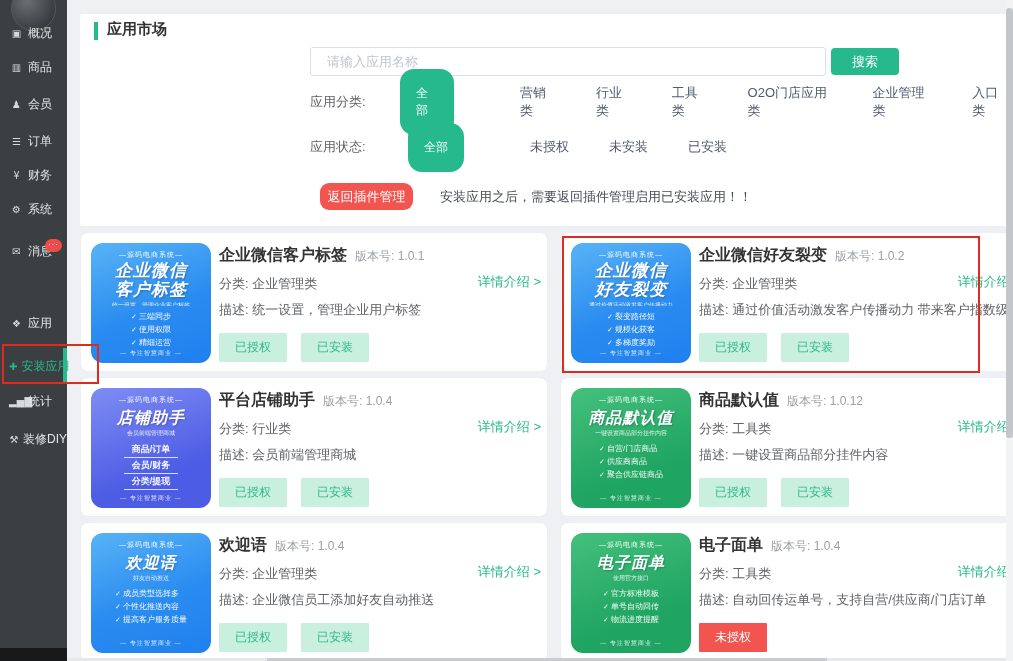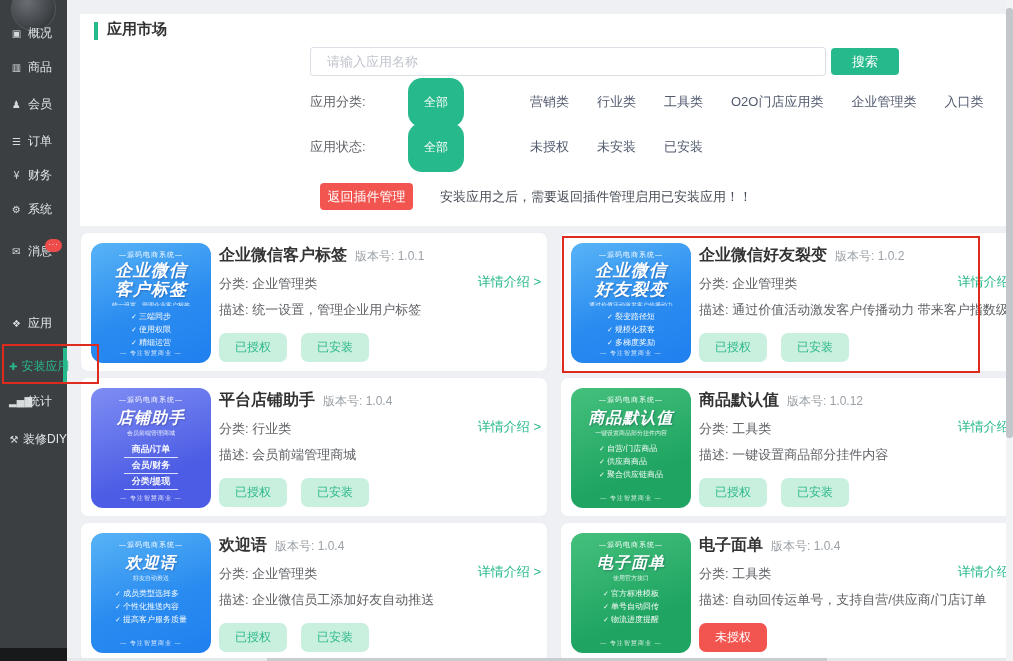--- a/index.html
+++ b/index.html
@@ -26,24 +26,24 @@
                  border-left:4px solid #26b98b; padding-left:9px; line-height:18px;font-family:Liberation Mono, monospace; }
   .search-input { position:absolute; left:230px; top:33px; width:516px; height:29px; border:1px solid #dcdfe6;
                   border-radius:3px; padding:0 16px; font-size:13px; color:#333; outline:none; }
   .search-input::placeholder { color:#c0c4cc; }
   .btn-search { position:absolute; left:751px; top:34px; width:68px; height:27px; background:#26b98b; color:#fff;
                 border:none; border-radius:4px; font-size:13px; cursor:pointer; }
   .filter-row { position:absolute; left:230px; display:flex; align-items:center; height:26px; }
   .filter-row.cat { top:75px;align-items:center; } .filter-row.stat { top:120px; }
   .f-label { width:98px; font-size:13px; color:#606266; }
   .pill { background:#26b98b; color:#fff; font-size:12px; padding:16px 16px; border-radius:14px; cursor:pointer; }
-  .f-opt { font-size:13px; color:#515a6e; margin-left:28px; cursor:pointer; }
+  .f-opt { font-size:13px; color:#515a6e; margin-left:40px; cursor:pointer; }
   .f-opt.first { margin-left:66px; }
   .btn-back { position:absolute; left:240px; top:169px; width:93px; height:27px; background:#f2554f; color:#fff;
-              border:none; border-radius:4px; font-size:13px; cursor:pointer; }
+              border:none; border-radius:9px; font-size:13px; cursor:pointer; }
   .notice-text { position:absolute; left:360px; top:169px; line-height:27px; font-size:13px; color:#464c55; }
 
   
   .cards { position:absolute; left:80px; top:232px; width:948px; height:429px; }
   .card { position:absolute; width:468px; height:140px; background:#fff; border:1px solid #ebeef2;
           border-radius:8px; }
   .c-r0 { top:0; } .c-r1 { top:145px; } .c-r2 { top:290px; }
   .c-l { left:0; } .c-rt { left:480px; }
   .thumb { position:absolute; left:10px; top:10px; width:120px; height:120px; border-radius:12px; color:#fff;
            display:flex; flex-direction:column; align-items:center; padding-top:6px; overflow:hidden; }
@@ -61,21 +61,21 @@
   .thumb.rows .t-bullet { font-size:9px; font-weight:bold; line-height:15px; padding:0 8px;
                           border-bottom:1px solid rgba(255,255,255,.85); }
   .thumb.rows .t-bullet::before { content:""; }
   .t-footer { margin-top:auto; margin-bottom:5px; font-size:6px; opacity:.85; letter-spacing:1px; }
   .c-title { position:absolute; left:138px; top:12px; font-size:16px; color:#333; font-weight:600; }
   .c-ver { font-size:12px; color:#9aa0a6; font-weight:normal; margin-left:8px; }
   .c-meta { position:absolute; left:138px; top:42px; font-size:13px; color:#606266; }
   .c-desc { position:absolute; left:138px; top:68px; font-size:13px; color:#606266; width:320px; white-space:nowrap; }
   .c-link { position:absolute; right:6px; top:40px; font-size:13px; color:#26b98b; cursor:pointer; white-space:nowrap; }
   .c-badges { position:absolute; left:138px; top:100px; display:flex; gap:14px; }
-  .badge { font-size:12px; padding:6px 16px; border-radius:7px; background:#c9efdf; color:#2eb98a; }
+  .badge { font-size:12px; padding:6px 16px; border-radius:1px; background:#c9efdf; color:#2eb98a; }
   .badge.red { background:#f2554f; color:#fff; }
 
   
   .annot { position:absolute; border:2px solid #e02a1e; z-index:20; pointer-events:none; }
   .annot-side { left:2px; top:344px; width:97px; height:40px; }
   .annot-card { left:562px; top:236px; width:418px; height:137px; }
 
   
   .vscroll { position:absolute; right:0; top:0; width:7px; height:661px; background:#f2f3f4; z-index:30; }
   .vthumb { position:absolute; right:0; top:8px; width:7px; height:430px; background:#c3c7cb; border-radius:3px; }

